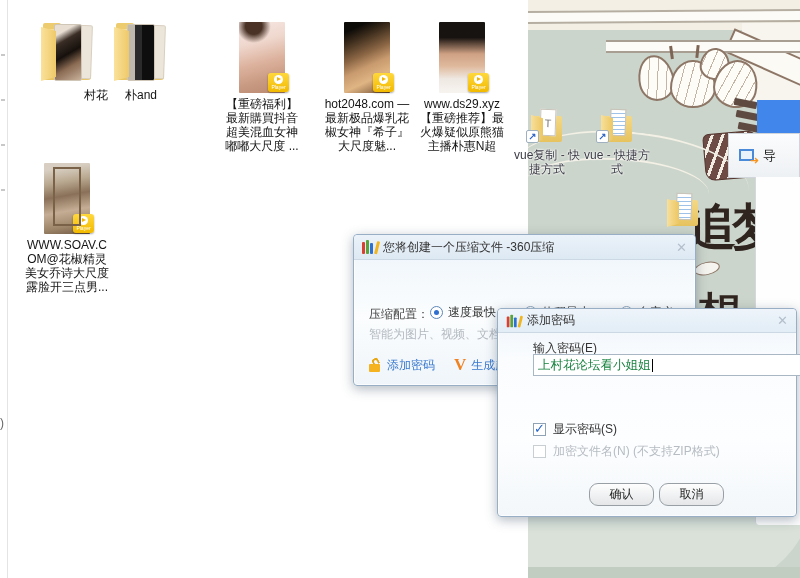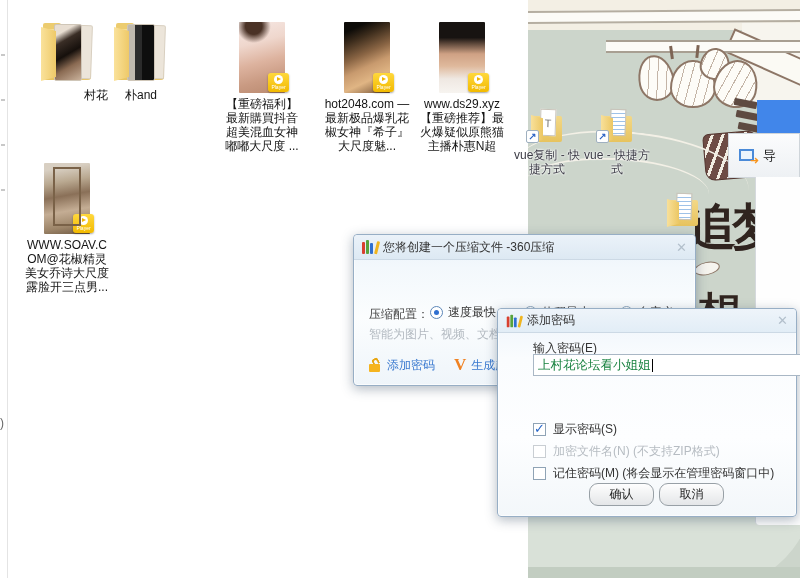--- a/index.html
+++ b/index.html
@@ -312,21 +312,17 @@
     <div class="pw-label">输入密码(E)</div>
     <div class="pw-input"><span>上村花论坛看小姐姐</span><span class="caret"></span></div>
     <div class="cb-row" style="top:112px;">
       <span class="cb checked"></span>
       <span>显示密码(S)</span>
     </div>
     <div class="cb-row disabled" style="top:134px;">
       <span class="cb disabled"></span>
       <span>加密文件名(N) (不支持ZIP格式)</span>
     </div>
-    <div class="cb-row" style="top:156px;">
-      <span class="cb"></span>
-      <span>记住密码(M) (将会显示在管理密码窗口中)</span>
-    </div>
     <div class="pw-btn" style="left:91px;">确认</div>
     <div class="pw-btn" style="left:161px;">取消</div>
   </div>
 
 </div>
 
 </body></html>

